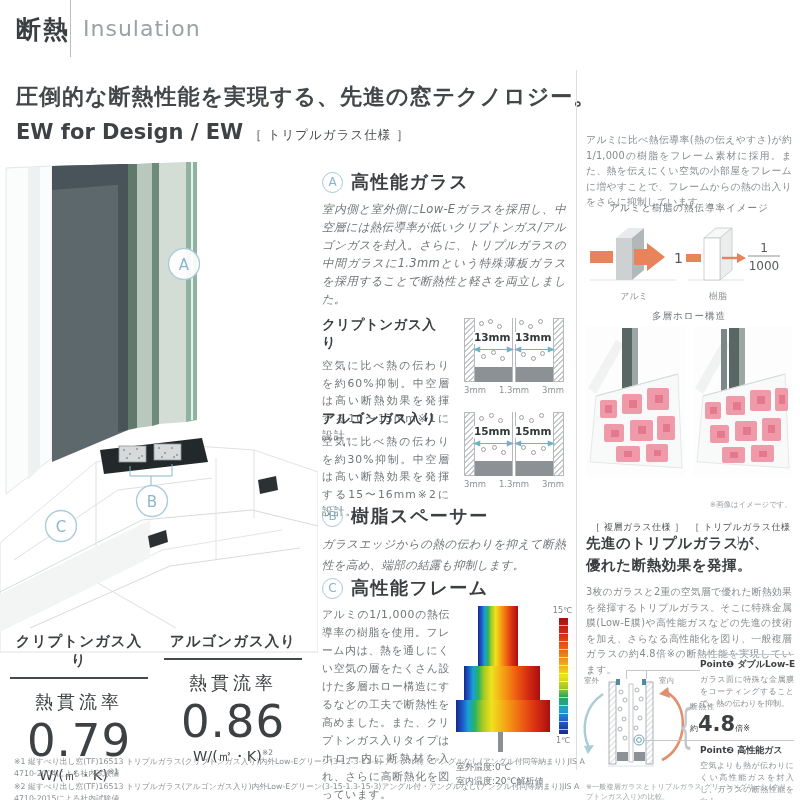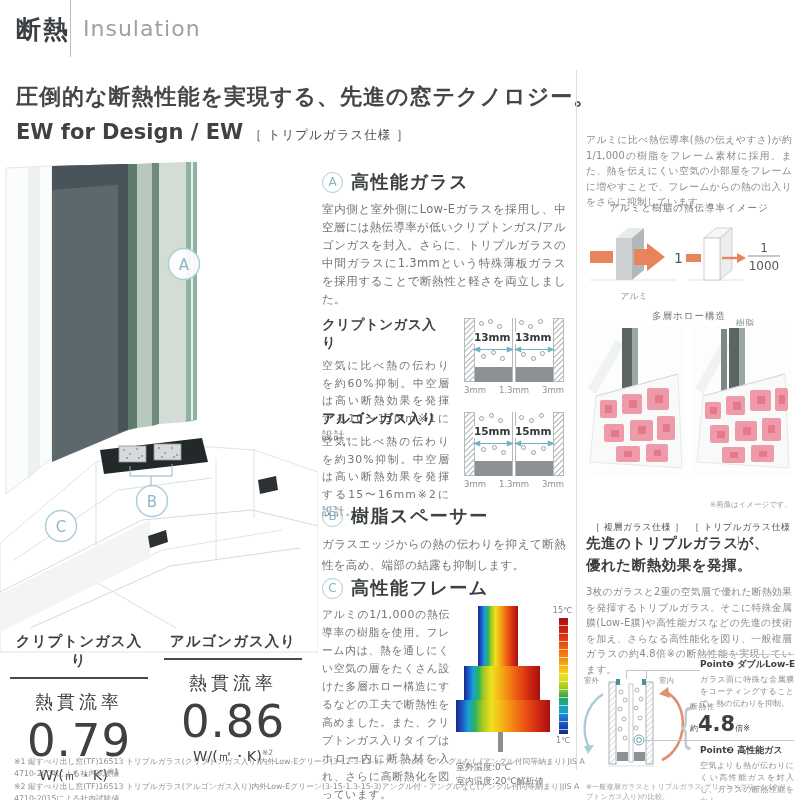--- a/index.html
+++ b/index.html
@@ -13,21 +13,21 @@
 .headline{position:absolute;left:16px;top:82px;font-size:22px;font-weight:700;color:#43474a;letter-spacing:1px;}
 .product{position:absolute;left:16px;top:120px;font-size:21px;font-weight:700;color:#3e4245;text-align:right;}
 .product .spec{font-size:12.5px;font-weight:400;margin-left:6px;color:#4a4e51;letter-spacing:1px;}
 
 .main-img{position:absolute;left:0;top:158px;width:318px;height:496px;}
 
 .midcol{position:absolute;left:322px;top:170px;width:244px;height:628px;}
 .sec-head{position:absolute;display:flex;align-items:center;gap:8px;}
 .badge{width:21px;height:21px;border:1.3px solid #a5c9d6;border-radius:50%;color:#86b5c7;font-size:12px;display:flex;align-items:center;justify-content:center;flex:none;}
 .sec-title{font-size:18px;font-weight:700;color:#3c4043;letter-spacing:1.5px;}
-.sec-body{position:absolute;font-size:11.5px;line-height:18px;color:#6e7477;letter-spacing:.3px;text-align:justify;width:244px;}
+.sec-body{position:absolute;font-size:11.5px;line-height:18px;color:#6e7477;letter-spacing:.3px;text-align:justify;width:244px;font-style:italic;}
 .gas-block{position:absolute;display:flex;width:244px;}
 .gas-text{width:128px;}
 .gas-title{font-size:13.5px;font-weight:700;color:#3c4043;margin-bottom:5px;letter-spacing:.5px;}
 .gas-body{font-size:10.8px;line-height:17.5px;color:#6e7477;letter-spacing:1px;text-align:justify;}
 .gas-diagram{width:100px;margin-left:14px;margin-top:2px;}
 .gd-row{display:flex;height:64px;}
 .gd-pane{width:11px;background:repeating-linear-gradient(135deg,#fff 0 2.5px,#c3c8c9 2.5px 4px);border:1px solid #b5babc;flex:none;}
 .gd-pane.thin{width:4px;background:#fff;border:none;border-left:1px solid #b5babc;border-right:1px solid #b5babc;}
 .gd-gap{position:relative;flex:1;}
 .gd-gap i{position:absolute;width:5px;height:5px;border:1px solid #9aa0a2;border-radius:50%;}
@@ -51,21 +51,21 @@
 .th-caption{font-size:9px;line-height:1.6;color:#6e7477;margin-top:4px;}
 
 .vdiv{position:absolute;left:576px;top:70px;width:1px;height:700px;background:#dcdfe0;}
 
 .sidebar{position:absolute;left:586px;top:70px;width:206px;height:720px;}
 .sb-h{position:absolute;font-size:14.5px;font-weight:700;color:#3c4043;line-height:1.55;letter-spacing:.5px;width:206px;}
 .sb-body{position:absolute;font-size:9.8px;line-height:15.5px;color:#868b8e;letter-spacing:.2px;text-align:justify;width:206px;}
 .sb-dtitle{position:absolute;width:206px;text-align:center;font-size:9.5px;color:#6e7477;letter-spacing:1px;}
 .cond-labels{display:flex;font-size:9px;color:#8b9194;margin-top:2px;}
 .cond-labels span:first-child{width:96px;text-align:center;}
-.cond-labels span:last-child{width:72px;text-align:right;margin-top:27px;}
+.cond-labels span:last-child{width:72px;text-align:center;}
 .hollow-row{position:absolute;display:flex;gap:8px;width:206px;}
 .hollow-row svg{width:99px;height:150px;}
 .hollow-caps{position:absolute;display:flex;width:206px;font-size:9px;color:#4a4e51;}
 .hollow-caps span{flex:1;text-align:center;letter-spacing:.5px;margin-top:39px;}
 .hollow-note{position:absolute;width:206px;text-align:right;font-size:7.5px;color:#9aa0a3;}
 
 .tg-diagram{position:absolute;width:206px;height:124px;}
 .tg-glass{position:absolute;left:22px;top:10px;}
 .tg-out{position:absolute;left:-2px;top:12px;font-size:7.5px;color:#8b9194;}
 .tg-in{position:absolute;left:73px;top:12px;font-size:7.5px;color:#8b9194;}

